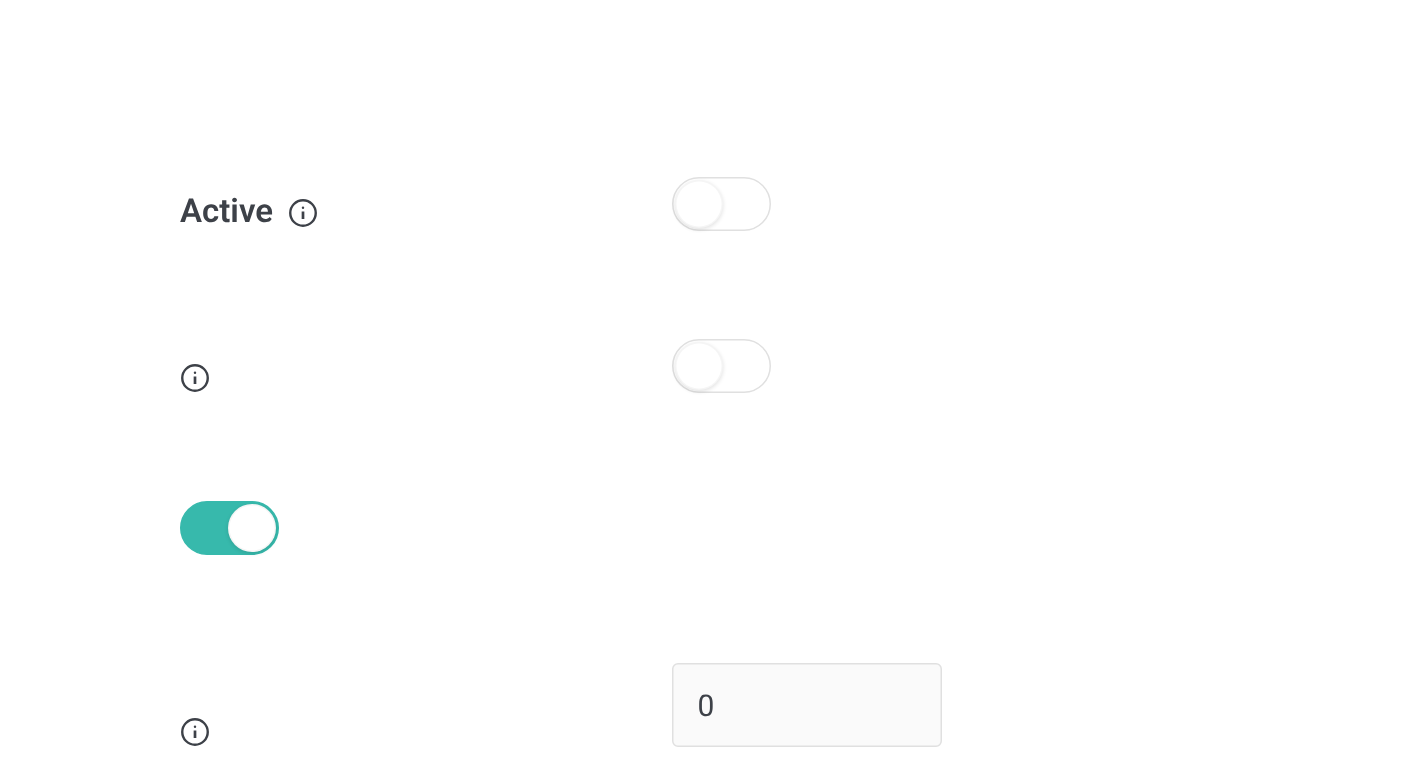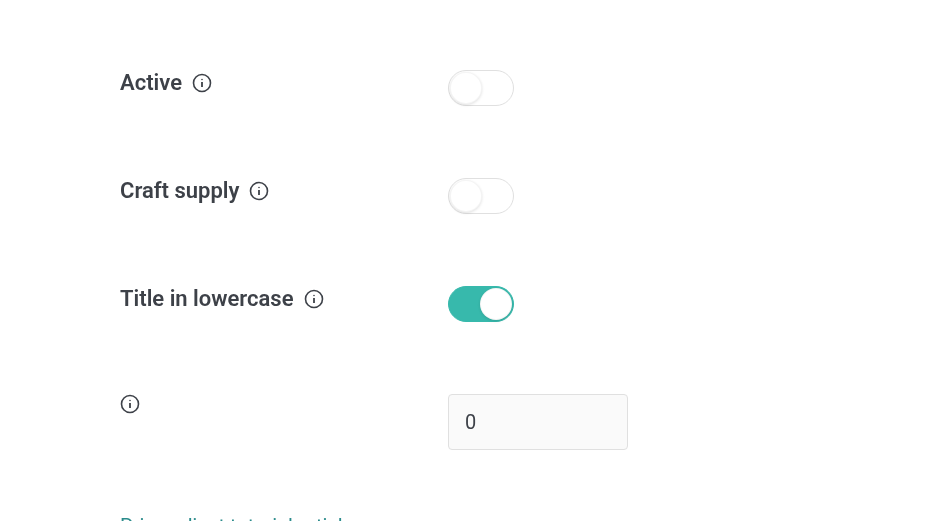--- a/index.html
+++ b/index.html
@@ -9,22 +9,23 @@
     }
     body {
       font-family: -apple-system, BlinkMacSystemFont, "Segoe UI", Roboto, Helvetica, Arial, sans-serif;
       background: #fff;
       width: 950px;
       height: 521px;
       padding: 70px 0 0 120px;
     }
     .form-row {
       display: flex;
-      align-items: flex-start;
+      align-items: flex-end;
       margin-bottom: 72px;
+      margin-top: 48px;
     }
     .label-group {
       display: flex;
       align-items: center;
       width: 328px;
       gap: 10px;
     }
     .label-text {
       font-size: 22px;
       font-weight: 600;
@@ -112,45 +113,34 @@
       </svg>
     </span>
   </div>
   <div class="toggle off">
     <div class="toggle-knob"></div>
   </div>
 </div>
 
 <div class="form-row">
   <div class="label-group">
-    <span class="label-text">Craft supply</span>
     <span class="info-icon">
       <svg viewBox="0 0 20 20" fill="none" stroke="currentColor" stroke-width="1.6">
         <circle cx="10" cy="10" r="8.5"></circle>
         <circle cx="10" cy="6.5" r="0.8" fill="currentColor" stroke="none"></circle>
         <line x1="10" y1="9" x2="10" y2="14" stroke-width="1.8"></line>
       </svg>
     </span>
   </div>
   <div class="toggle off">
     <div class="toggle-knob"></div>
   </div>
 </div>
 
 <div class="form-row">
-  <div class="label-group">
-    <span class="label-text">Title in lowercase</span>
-    <span class="info-icon">
-      <svg viewBox="0 0 20 20" fill="none" stroke="currentColor" stroke-width="1.6">
-        <circle cx="10" cy="10" r="8.5"></circle>
-        <circle cx="10" cy="6.5" r="0.8" fill="currentColor" stroke="none"></circle>
-        <line x1="10" y1="9" x2="10" y2="14" stroke-width="1.8"></line>
-      </svg>
-    </span>
-  </div>
   <div class="toggle on">
     <div class="toggle-knob"></div>
   </div>
 </div>
 
 <div class="form-row">
   <div class="label-group">
     <span class="info-icon">
       <svg viewBox="0 0 20 20" fill="none" stroke="currentColor" stroke-width="1.6">
         <circle cx="10" cy="10" r="8.5"></circle>

